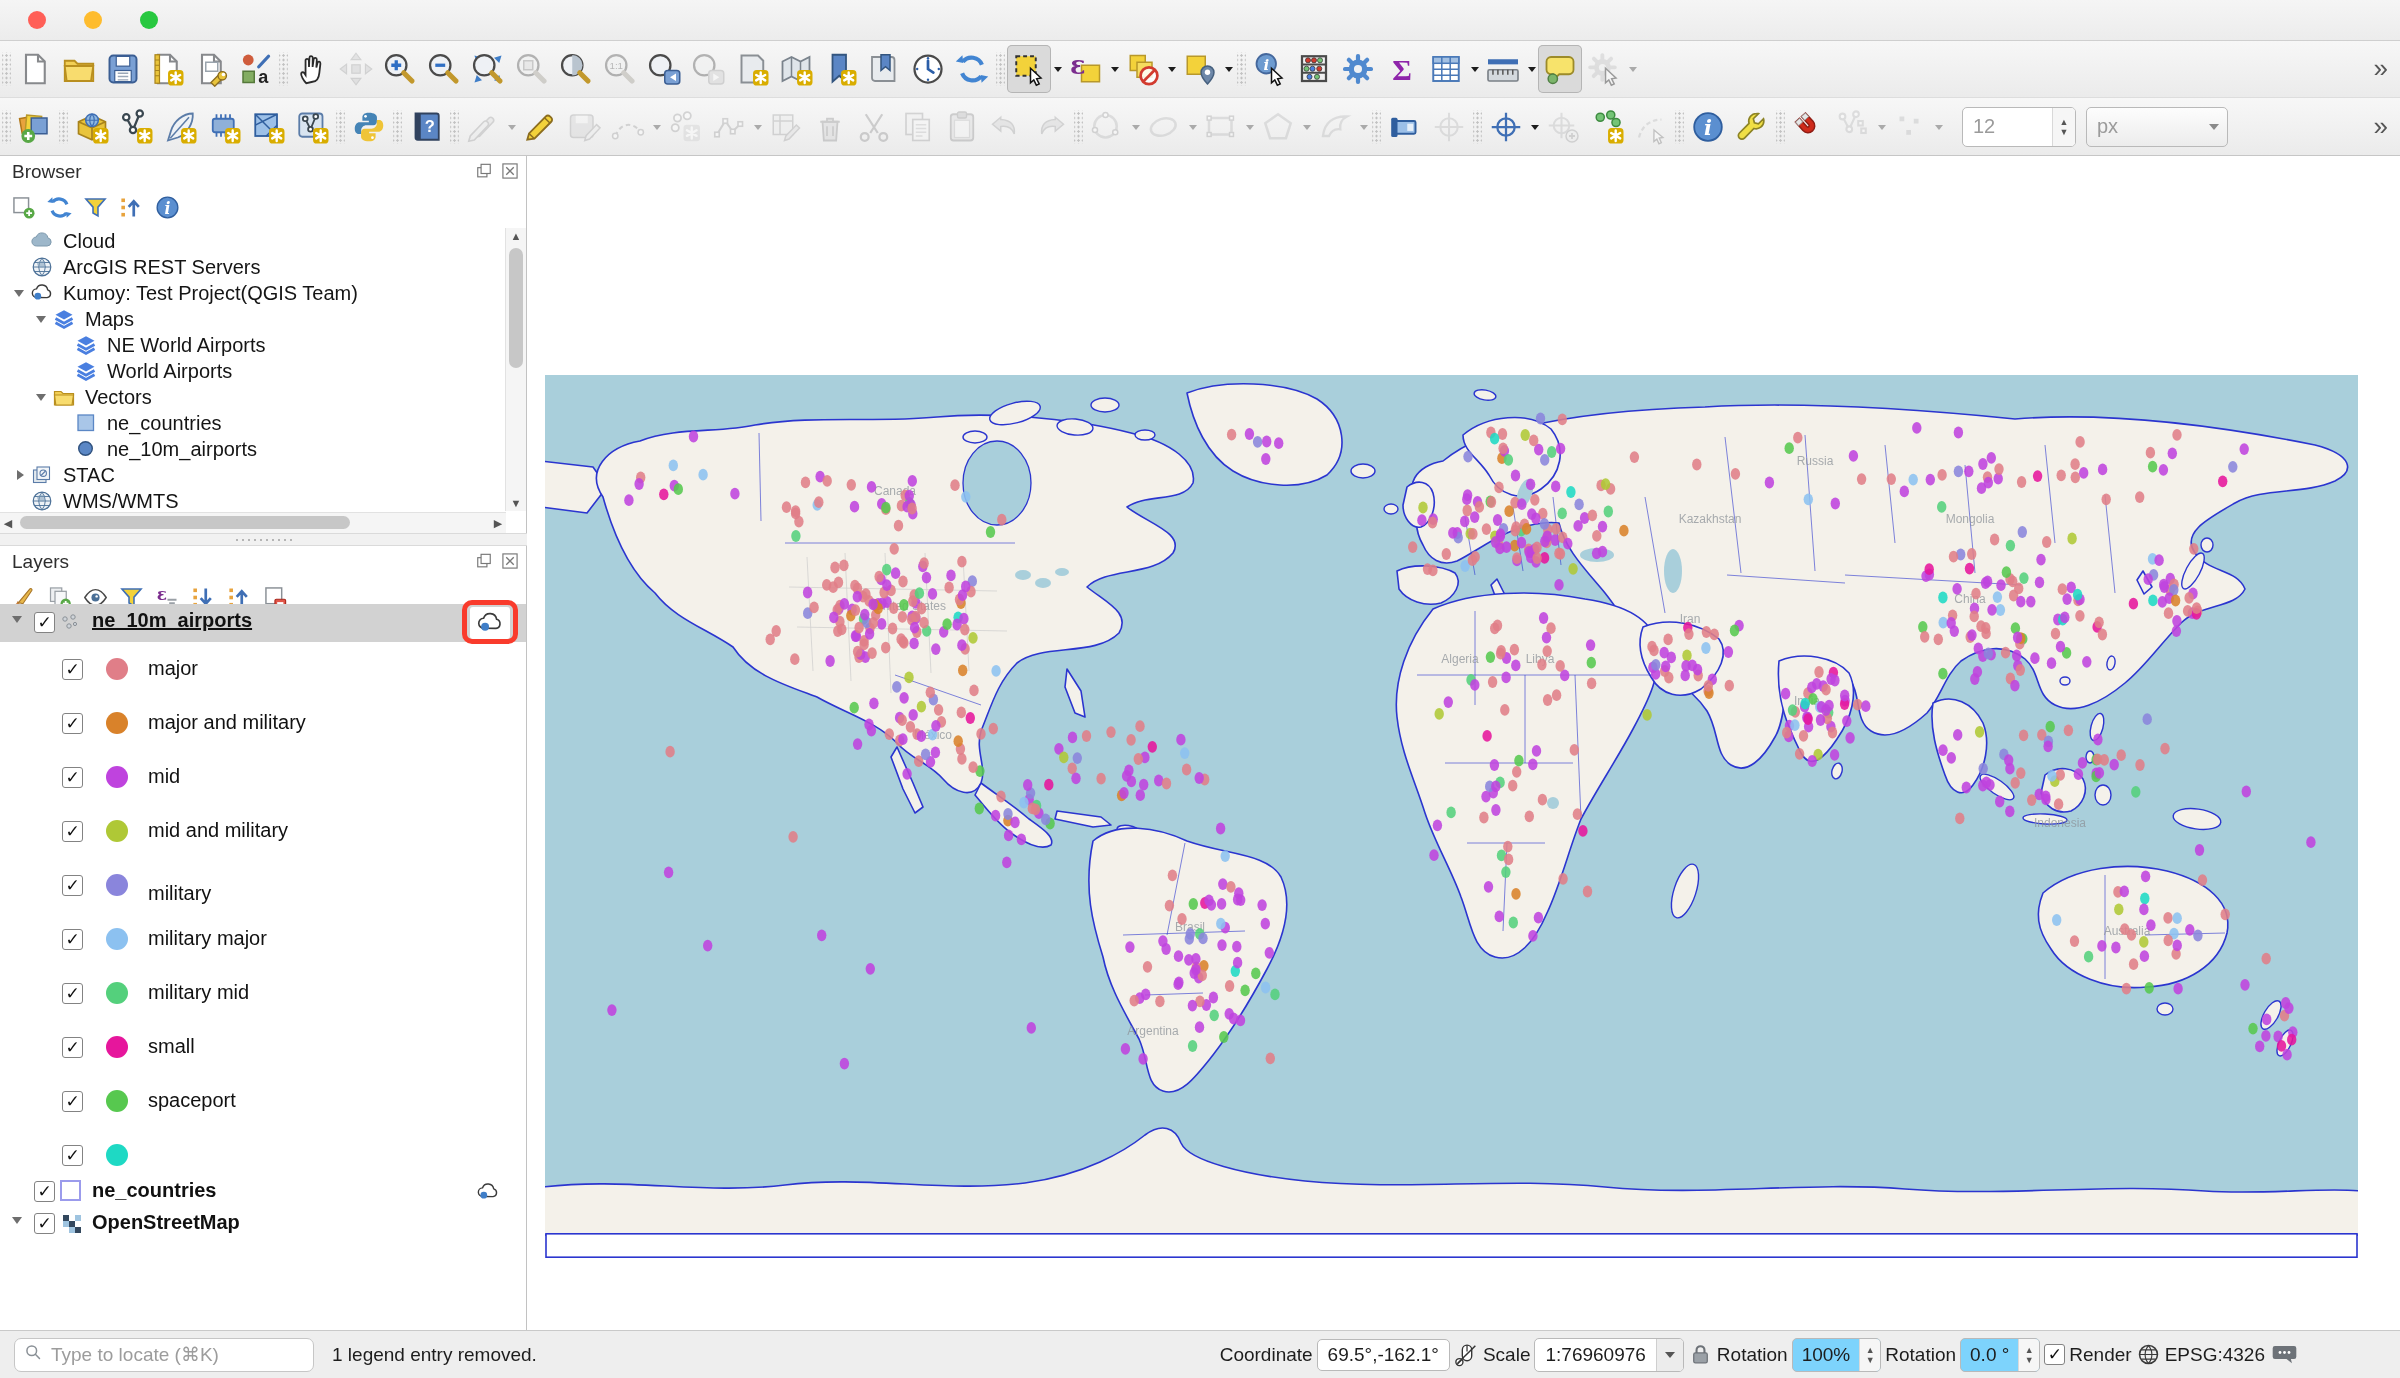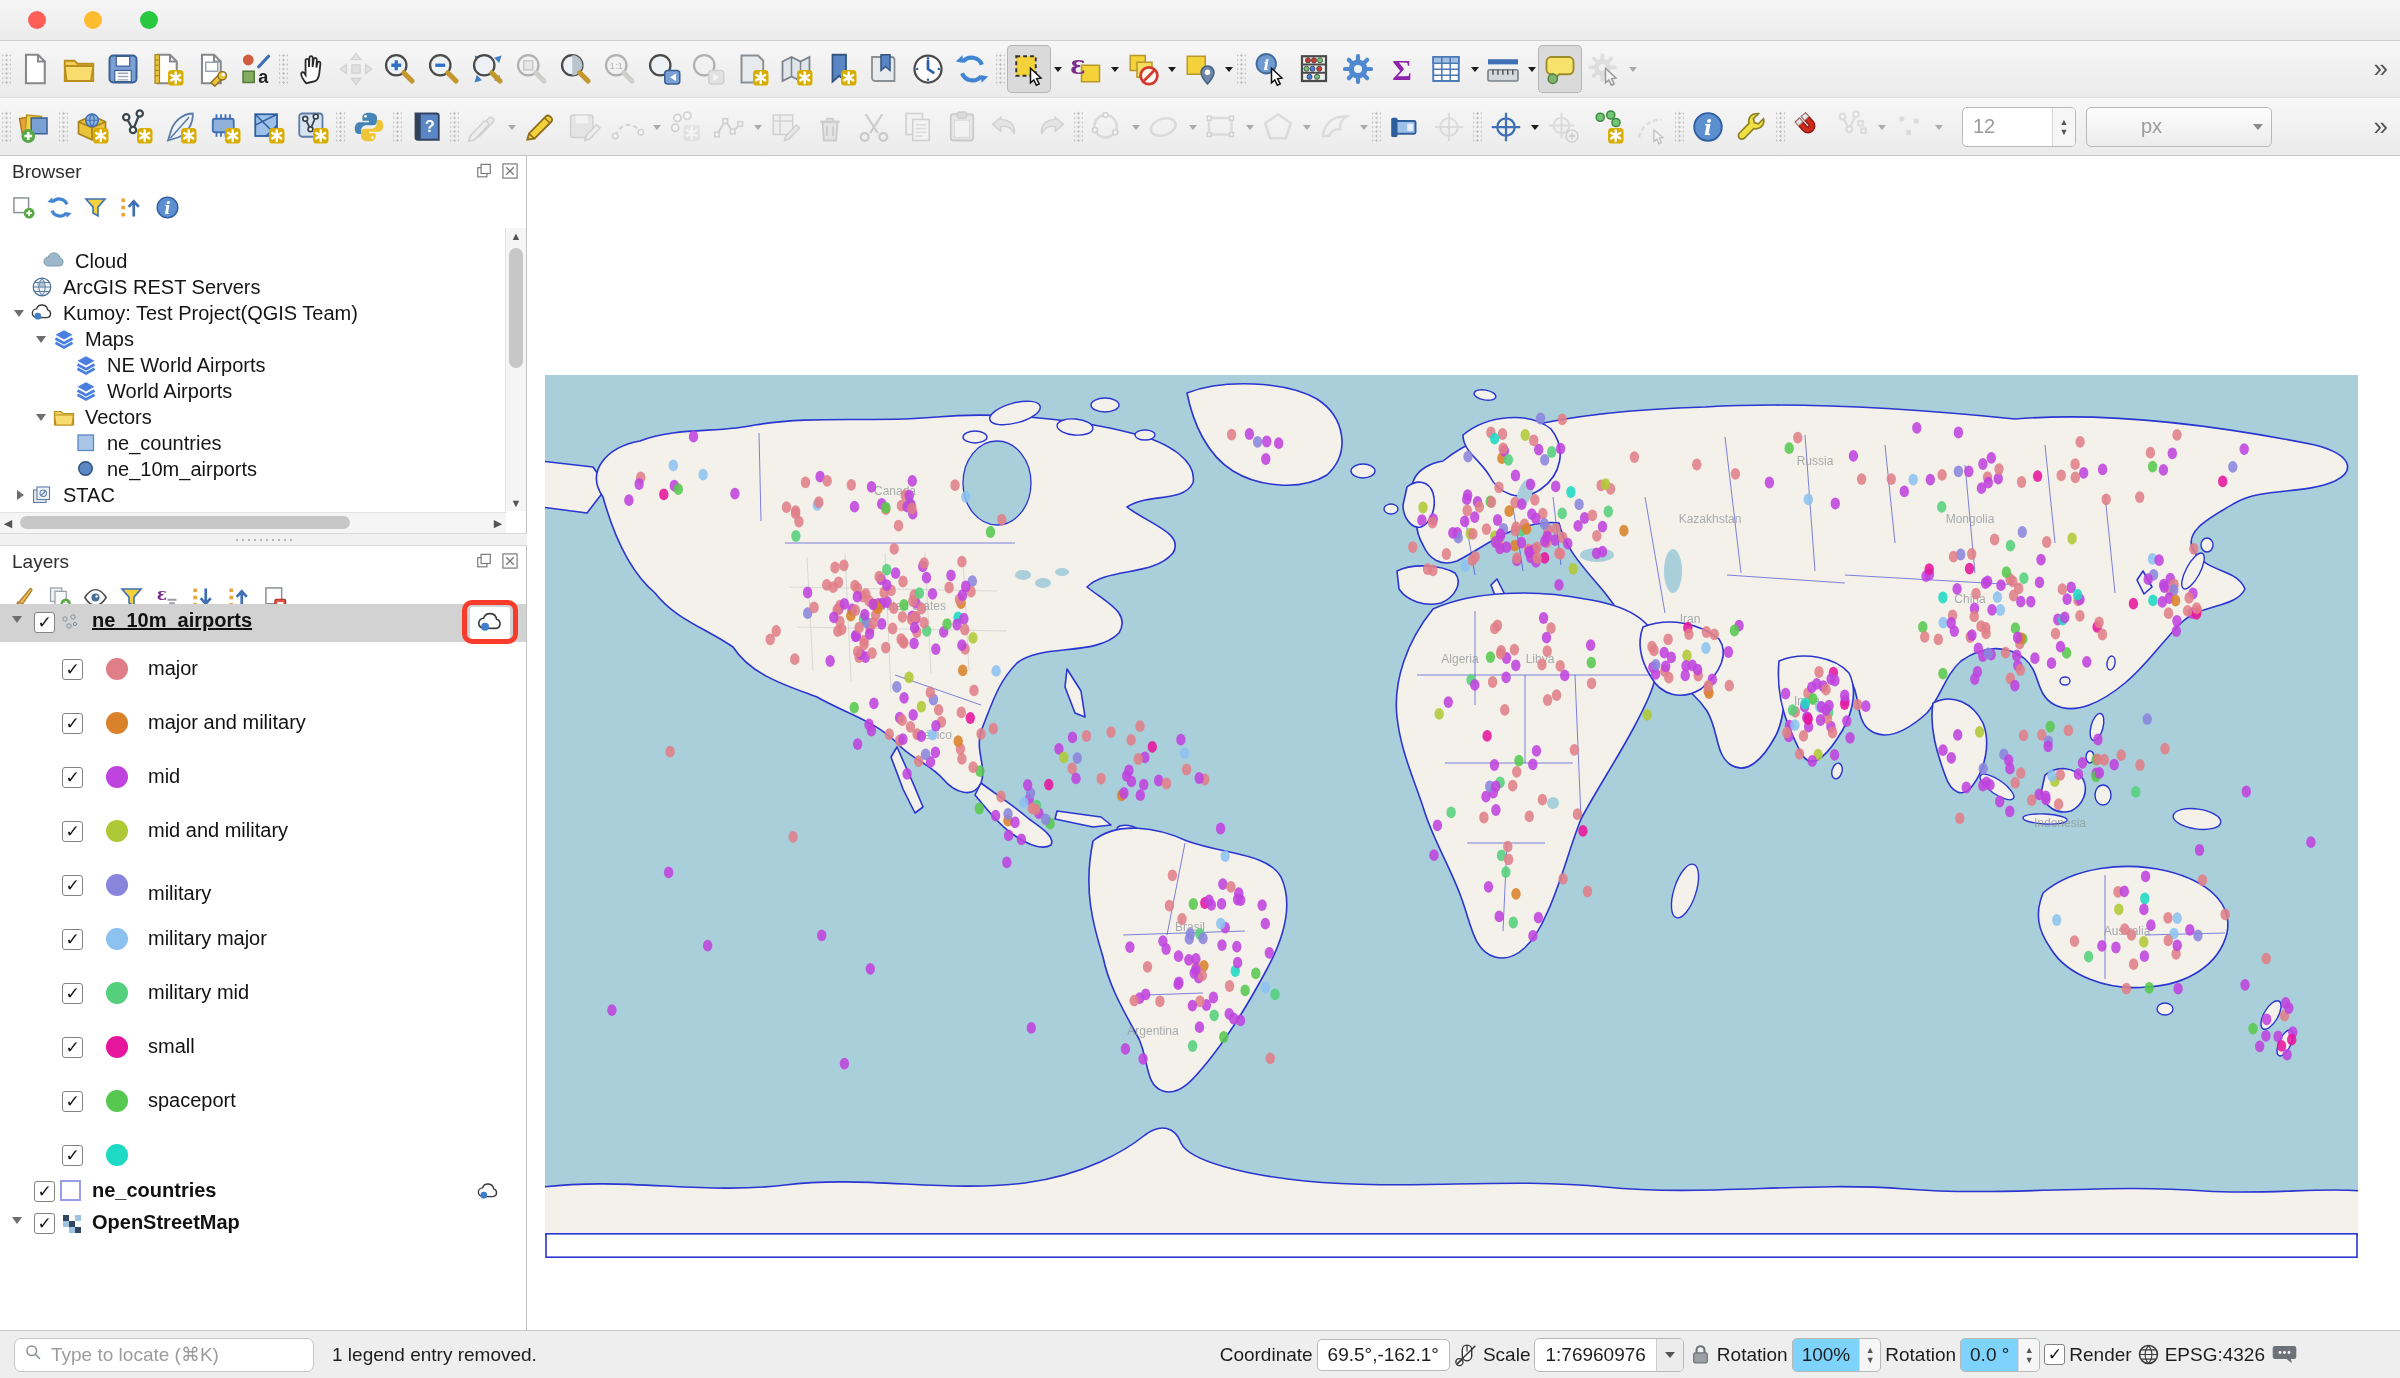--- a/index.html
+++ b/index.html
@@ -18,21 +18,21 @@
   .tbtn{width:44px;height:48px;display:flex;align-items:center;justify-content:center;border-radius:5px;flex:none;}
   .tbtn .ticn,.pbtn .ticn{display:flex;}
   .tbtn svg{width:36px;height:36px;}
   .tbtn.dis{filter:grayscale(.9);opacity:.38;}
   .tbtn.pressed{background:#dadada;box-shadow:inset 0 0 0 1px #b5b5b5;}
   .dd{width:13px;height:48px;display:flex;align-items:center;justify-content:center;flex:none;}
   .dd::after{content:"";border:4.5px solid rgba(0,0,0,0);border-top:5.5px solid #1c1c1c;margin-top:5px;}
   .dd.dis::after{border-top-color:#aaa;}
   .tfield{height:38px;background:#fff;border:1px solid #b9b9b9;border-radius:5px;display:flex;align-items:center;margin-left:10px;flex:none;overflow:hidden;}
   .tfield.spin{width:112px;margin-left:17px;}
-  .tfield.combo{width:140px;background:linear-gradient(#fdfdfd,#ececec);padding-left:44px;}
+  .tfield.combo{width:140px;background:linear-gradient(#fdfdfd,#ececec);}
   .tfval{flex:1;padding-left:10px;font-size:20px;color:#9b9b9b;}
   .steppers{display:flex;flex-direction:column;width:22px;border-left:1px solid #d9d9d9;height:100%;justify-content:center;align-items:center;background:#f6f6f6;}
   .steppers span{font-size:9px;line-height:10px;color:#555;}
   .caret{width:26px;display:flex;justify-content:center;}
   .caret::after{content:"";border:5px solid rgba(0,0,0,0);border-top:6px solid #8a8a8a;margin-top:5px;}
   .overflow{margin-left:auto;margin-right:12px;font-size:26px;color:#555;flex:none;}
   
   #browser{position:absolute;left:0;top:156px;width:527px;height:377px;background:#fff;border-right:1px solid #c2c2c2;box-sizing:border-box;}
   #layers{position:absolute;left:0;top:546px;width:527px;height:784px;background:#fff;border-right:1px solid #c2c2c2;box-sizing:border-box;}
   .phead{position:relative;height:32px;}
@@ -964,21 +964,21 @@
         <div class="pbtn">
           <span class="ticn">
             <svg viewBox="0 0 24 24" xmlns="http://www.w3.org/2000/svg">
               <circle cx="12" cy="12" r="9.2" fill="#5b8fd0" stroke="#2f5e9e" stroke-width="1.2"></circle>
               <text x="12" y="17.5" font-size="14" font-style="italic" font-weight="bold" fill="#fff" text-anchor="middle" font-family="DejaVu Serif,serif">i</text>
             </svg>
           </span>
         </div>
       </div>
     <div id="browser-tree">
-        <div class="trow" style="padding-left: 20px; margin-top: 20px;">
+        <div class="trow" style="padding-left: 8px;">
           <span class="texp "></span>
           <span class="ticon"><svg viewBox="0 0 24 24" xmlns="http://www.w3.org/2000/svg">
               <path d="M6.5 17a4.5 4.5 0 01-.2-9 6 6 0 0111.6.9 4.1 4.1 0 01-.7 8.1z" fill="#9db7ca" stroke="#7d99ad" stroke-width="1"></path>
             </svg></span>
           <span>Cloud</span>
         </div>
         <div class="trow" style="padding-left: 8px;">
           <span class="texp "></span>
           <span class="ticon"><svg viewBox="0 0 24 24" xmlns="http://www.w3.org/2000/svg">
               <circle cx="12" cy="12" r="8.8" fill="#eef2f6" stroke="#4a6f96" stroke-width="1.2"></circle>

